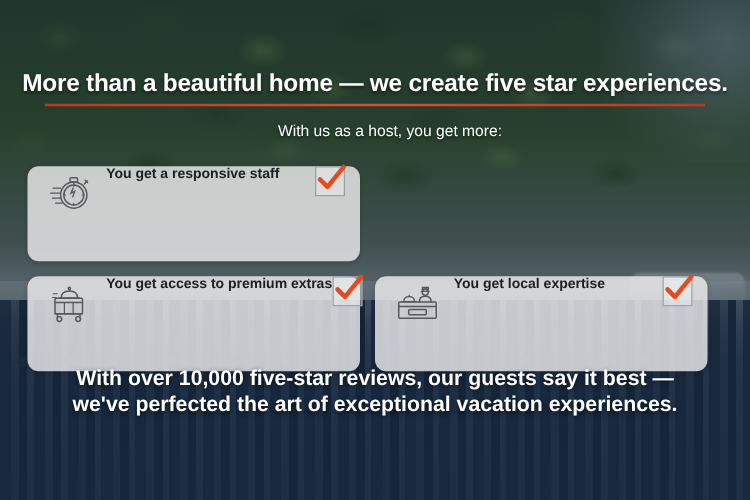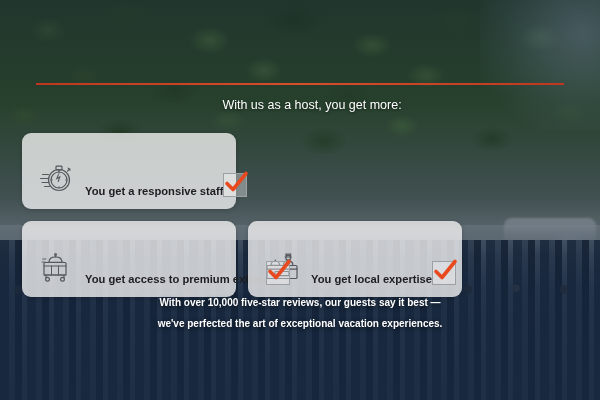--- a/index.html
+++ b/index.html
@@ -121,24 +121,24 @@
     color:#ffffff;
     font-size:12.5px;
     font-weight:normal;
     text-shadow:0 1px 3px rgba(0,0,0,.55);
     margin-left:24px;
   }
 
   .cards { position:absolute; left:22px; top:133px; width:600px; }
   .card-row { display:flex; gap:12px; margin-bottom:12px; }
   .card {
-    width:214px; height:76px;
+    width:266px; height:76px;
     background:rgba(240,240,240,.80);
     border-radius:9px;
-    display:flex; align-items:flex-end;
+    display:flex; align-items:flex-start;
     padding:0 10px 12px 14px;
     box-shadow:0 1px 4px rgba(0,0,0,.18);
   }
   .card-icon { width:40px; height:40px; flex:0 0 40px; display:block; }
   .card-icon svg { display:block; width:40px; height:40px; }
   .card-label {
     flex:1 1 auto;
     color:#1d1d22;
     font-size:11.2px;
     font-weight:600;
@@ -151,21 +151,21 @@
     background:rgba(255,255,255,.35);
     position:relative;
     margin-right:2px;
   }
   .check-box svg { position:absolute; left:-3px; top:-6px; width:30px; height:30px; display:block; }
 
   .footer {
     position:absolute; left:0; right:0; top:292px;
     text-align:center;
     color:#ffffff;
-    font-size:10px;
+    font-size:17px;
     line-height:21px;
     font-weight:600;
     text-shadow:0 1px 4px rgba(0,0,0,.6);
   }
   .footer b { font-weight:bold; }
   .footer .l2 { display:block; }
 </style>
 </head>
 <body>
 
@@ -175,20 +175,21 @@
   <div class="bg-mid"></div>
   <div class="bg-car"></div>
   <div class="bg-crowd">
     <div class="bg-crowd-heads"></div>
   </div>
   <div class="bg-tint"></div>
 </div>
 
 <div id="content">
 
+  <div class="headline">More than a beautiful home — we create five star experiences.</div>
   <div class="headline-rule"></div>
   <div class="subhead">With us as a host, you get more:</div>
 
   <div class="cards">
 
     <div class="card-row">
 
       <div class="card">
         <span class="card-icon">
           <svg viewBox="0 0 40 40" fill="none" stroke="#55585c" stroke-width="1.2" stroke-linecap="round">

